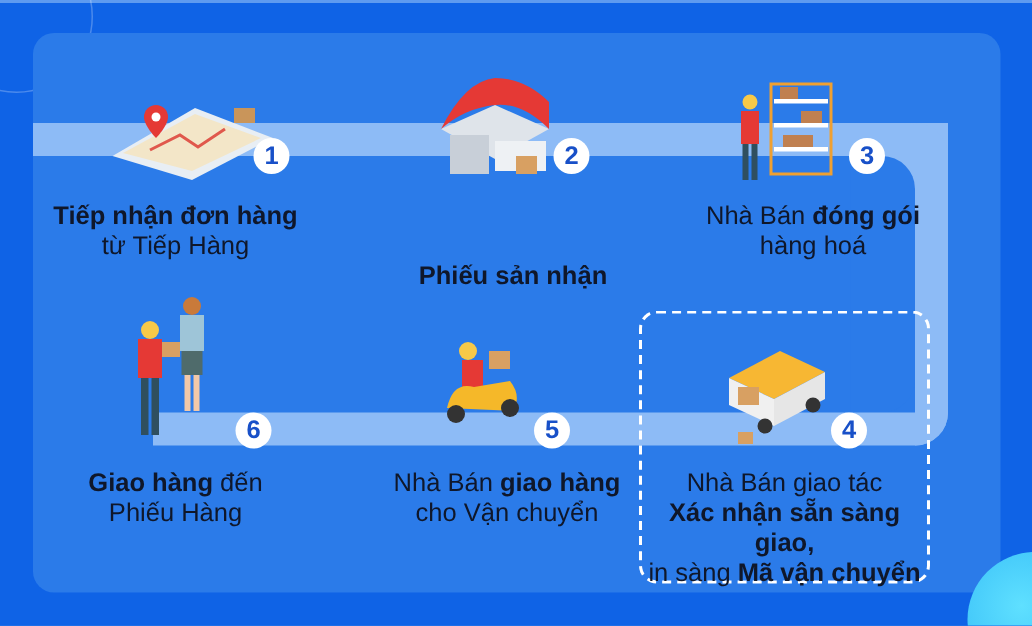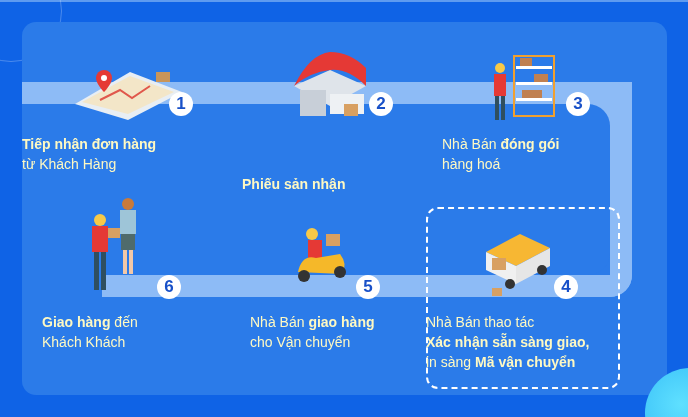--- a/index.html
+++ b/index.html
@@ -8,21 +8,21 @@
   .deco-circle{position:absolute;left:-40px;top:-40px;width:100px;height:100px;border-radius:50%;border:1px solid rgba(255,255,255,0.25);}
   .deco-bubble{position:absolute;left:645px;top:368px;width:90px;height:90px;border-radius:50%;background:radial-gradient(circle at 40% 40%,#5fe0ff,#2bb4f5);}
   .panel{position:absolute;left:22px;top:22px;width:645px;height:373px;border-radius:14px;background:#2b7be9;overflow:hidden;}
   .band{position:absolute;background:#8dbbf6;}
   .b-top{left:0;top:60px;width:610px;height:22px;}
   .b-right{left:588px;top:60px;width:22px;height:215px;border-radius:0 28px 28px 0;}
   .b-corner1{left:565px;top:60px;width:45px;height:45px;border-radius:0 30px 0 0;background:#8dbbf6;}
   .b-inner{position:absolute;left:545px;top:82px;width:43px;height:171px;background:#2b7be9;border-radius:0 22px 22px 0;}
   .b-bottom{left:80px;top:253px;width:530px;height:22px;border-radius:0 0 28px 0;}
   .num{position:absolute;width:24px;height:24px;border-radius:50%;background:#fff;color:#1850c8;font-weight:bold;font-size:17px;text-align:center;line-height:24px;}
-  .cap{position:absolute;color:#fef9c3;font-size:14px;line-height:20px;}
+  .cap{position:absolute;color:#0f172a;font-size:17px;line-height:20px;text-align:center;}
   .cap b{font-weight:bold;}
   .dash{position:absolute;left:404px;top:185px;width:190px;height:178px;border:2px dashed #fff;border-radius:12px;}
   .ill{position:absolute;}
 </style>
 </head>
 <body>
 
 <div class="topline"></div>
 <div class="deco-circle"></div>
 
@@ -38,21 +38,21 @@
     <polygon points="12,38 60,12 104,28 58,50" fill="#f3e6c8"></polygon>
     <path d="M30,36 L50,26 L62,34 L80,22" stroke="#e0584c" stroke-width="2" fill="none"></path>
     <rect x="64" y="16" width="60" height="0"></rect>
     <path d="M26,14 a8,8 0 1,1 16,0 c0,6 -8,14 -8,14 c0,0 -8,-8 -8,-14z" fill="#e53935"></path>
     <circle cx="34" cy="14" r="3" fill="#fff"></circle>
     <rect x="86" y="8" width="14" height="10" fill="#c9955a"></rect>
   </svg>
   <div class="num" style="left:147px;top:70px">1</div>
   <div class="cap" style="left:0;top:112px;width:190px">
     <b>Tiếp nhận đơn hàng</b><br>
-    <span>từ Khách Hàng</span>
+    <span>từ Tiếp Hàng</span>
   </div>
 
   <svg class="ill" style="left:268px;top:24px" width="80" height="80">
     <polygon points="4,40 40,24 76,40 40,60" fill="#dfe4ea"></polygon>
     <path d="M4,40 Q20,8 40,6 Q60,6 76,22 L76,40 Q58,22 40,24 Q20,26 4,40z" fill="#e53935"></path>
     <rect x="10" y="44" width="26" height="26" fill="#c8cfd8"></rect>
     <rect x="40" y="48" width="34" height="20" fill="#eef1f4"></rect>
     <rect x="54" y="58" width="14" height="12" fill="#d8a062"></rect>
   </svg>
   <div class="num" style="left:347px;top:70px">2</div>
@@ -86,21 +86,21 @@
     <polygon points="4,26 38,8 68,22 34,40" fill="#f7b733"></polygon>
     <polygon points="4,26 34,40 34,58 4,44" fill="#f0f0f0"></polygon>
     <polygon points="34,40 68,22 68,40 34,58" fill="#e6e6e6"></polygon>
     <rect x="10" y="32" width="14" height="12" fill="#d8a062"></rect>
     <circle cx="28" cy="58" r="5" fill="#333"></circle>
       <circle cx="60" cy="44" r="5" fill="#333"></circle>
     <rect x="10" y="62" width="10" height="8" fill="#d8a062"></rect>
   </svg>
   <div class="num" style="left:532px;top:253px">4</div>
   <div class="cap" style="left:404px;top:290px;width:194px">
-    <span>Nhà Bán thao tác</span><br>
+    <span>Nhà Bán giao tác</span><br>
     <b>Xác nhận sẵn sàng giao,</b><br>
     <span>in sàng </span><b>Mã vận chuyển</b>
   </div>
 
   <svg class="ill" style="left:272px;top:202px" width="60" height="62">
     <circle cx="18" cy="10" r="6" fill="#f7c948"></circle>
     <rect x="14" y="16" width="14" height="18" fill="#e53935"></rect>
     <rect x="32" y="10" width="14" height="12" fill="#d8a062"></rect>
     <path d="M4,48 Q8,30 22,34 L46,30 Q54,40 48,50 Z" fill="#f5b829"></path>
     <circle cx="10" cy="52" r="6" fill="#333"></circle>
@@ -120,17 +120,17 @@
     <rect x="22" y="32" width="12" height="10" fill="#d8a062"></rect>
     <circle cx="42" cy="8" r="6" fill="#c97a3a"></circle>
     <rect x="34" y="14" width="16" height="24" fill="#9ec5d8"></rect>
     <rect x="35" y="38" width="14" height="16" fill="#4f6b6b"></rect>
     <rect x="37" y="54" width="4" height="24" fill="#f2c8a8"></rect>
       <rect x="43" y="54" width="4" height="24" fill="#f2c8a8"></rect>
   </svg>
   <div class="num" style="left:135px;top:253px">6</div>
   <div class="cap" style="left:20px;top:290px;width:150px">
     <b>Giao hàng</b><span> đến</span><br>
-    <span>Khách Khách</span>
+    <span>Phiếu Hàng</span>
   </div>
 </div>
 
 <div class="deco-bubble"></div>
 
 </body></html>

